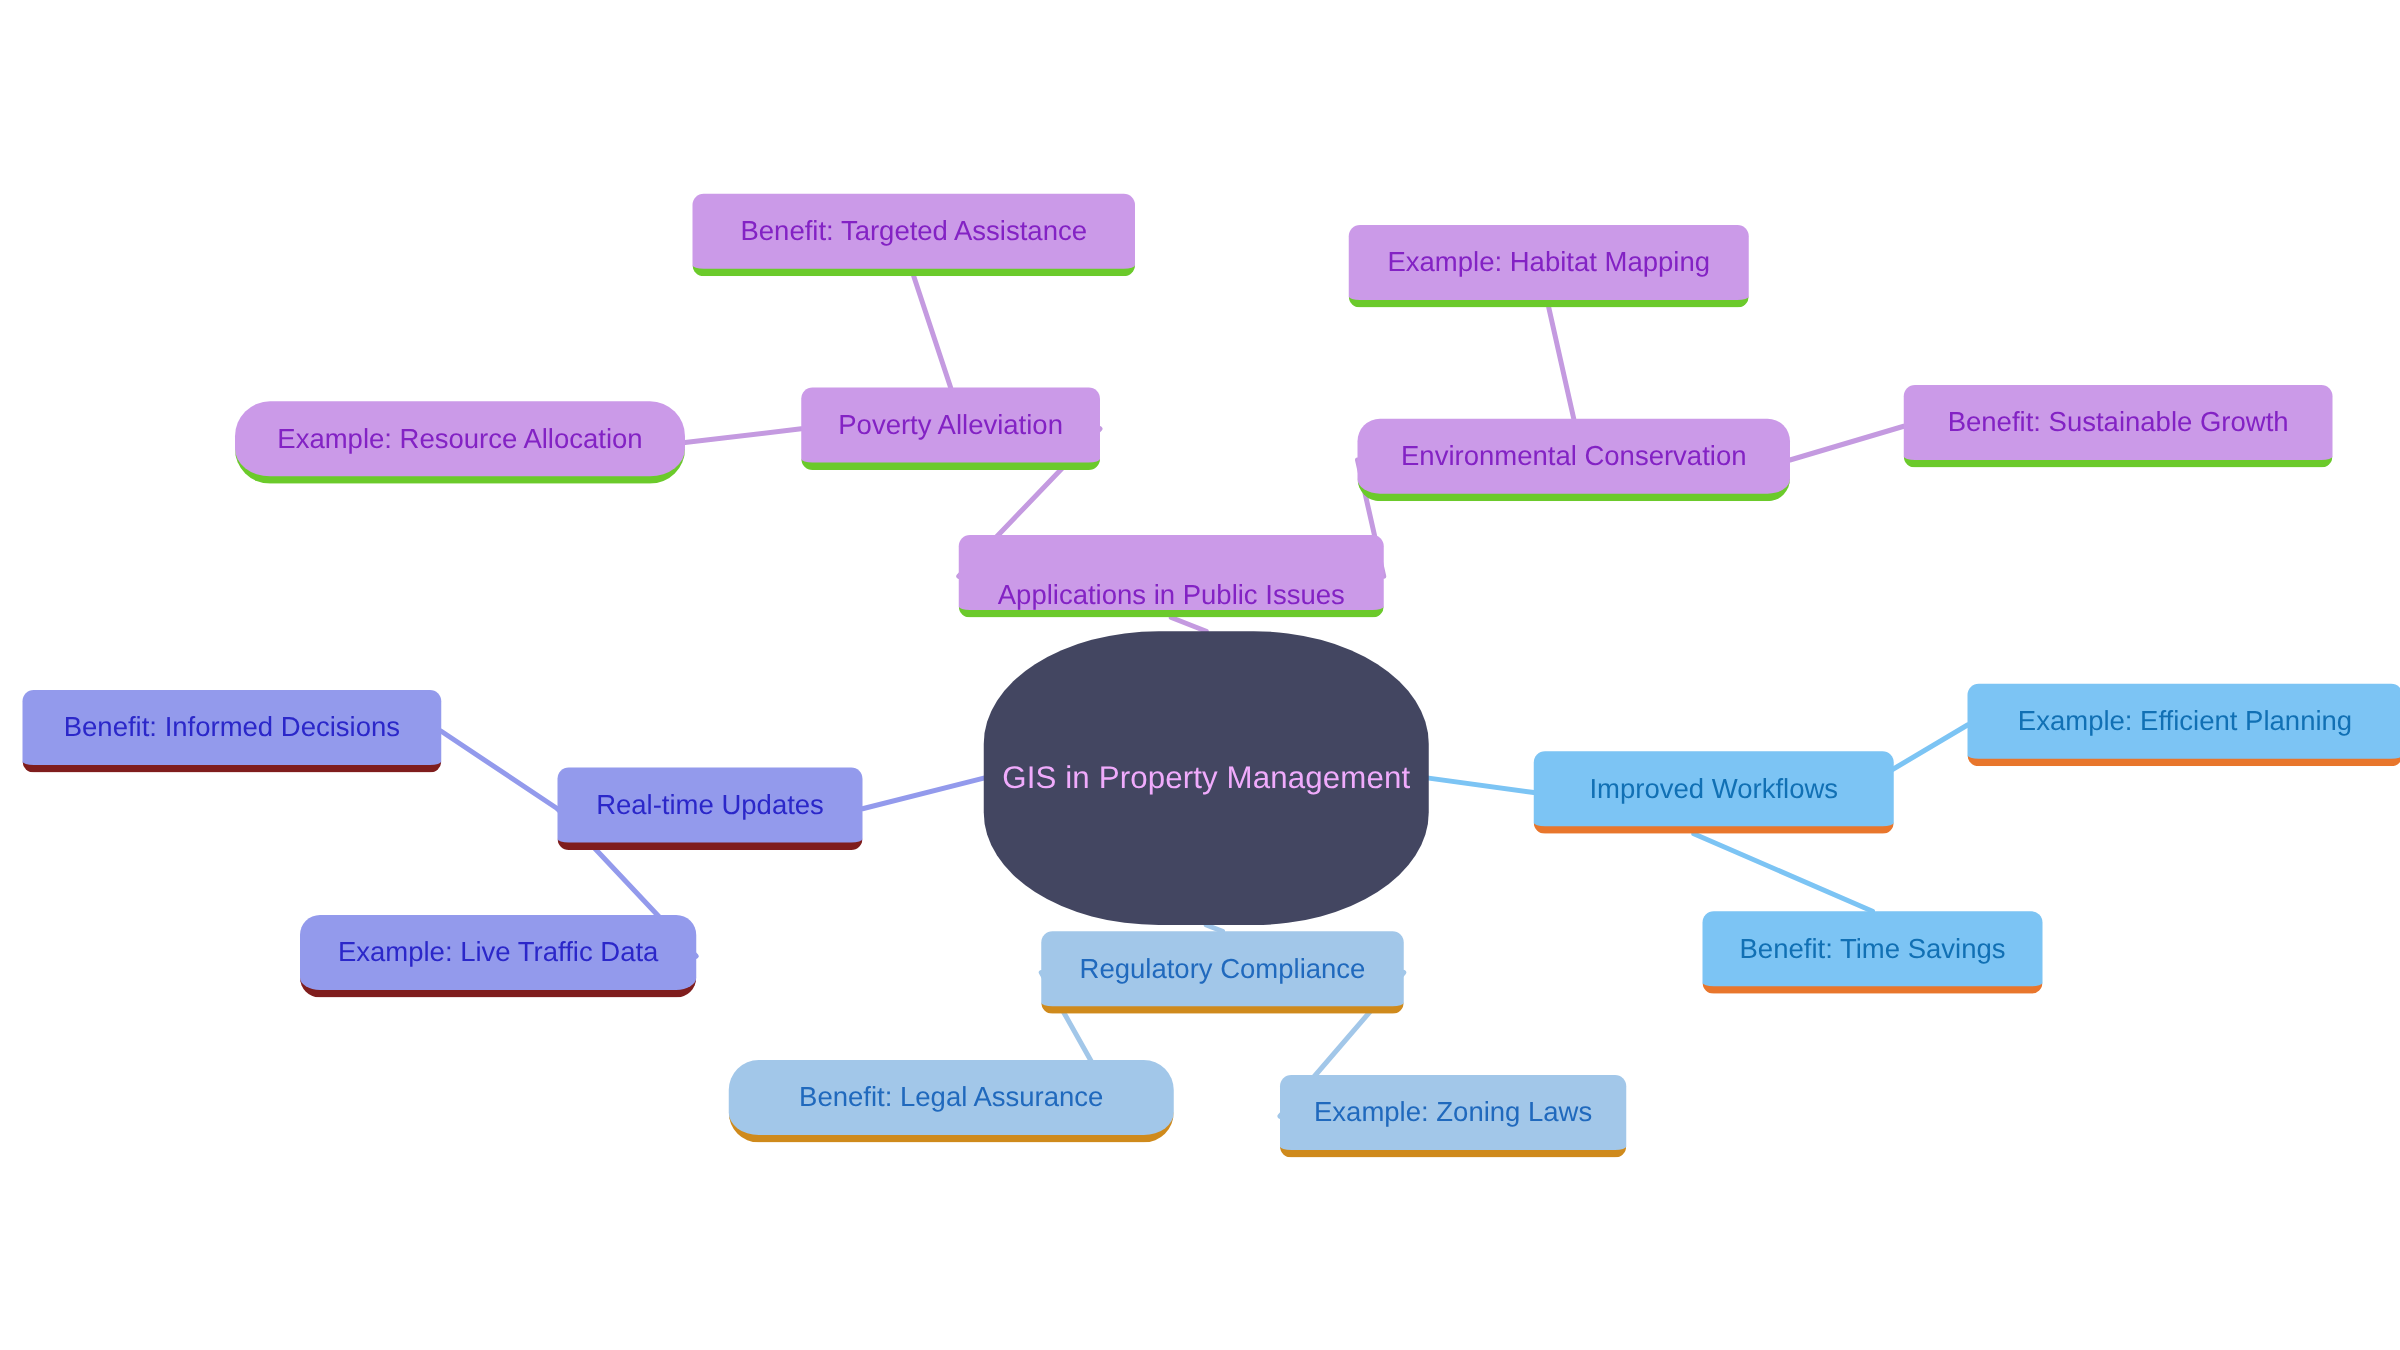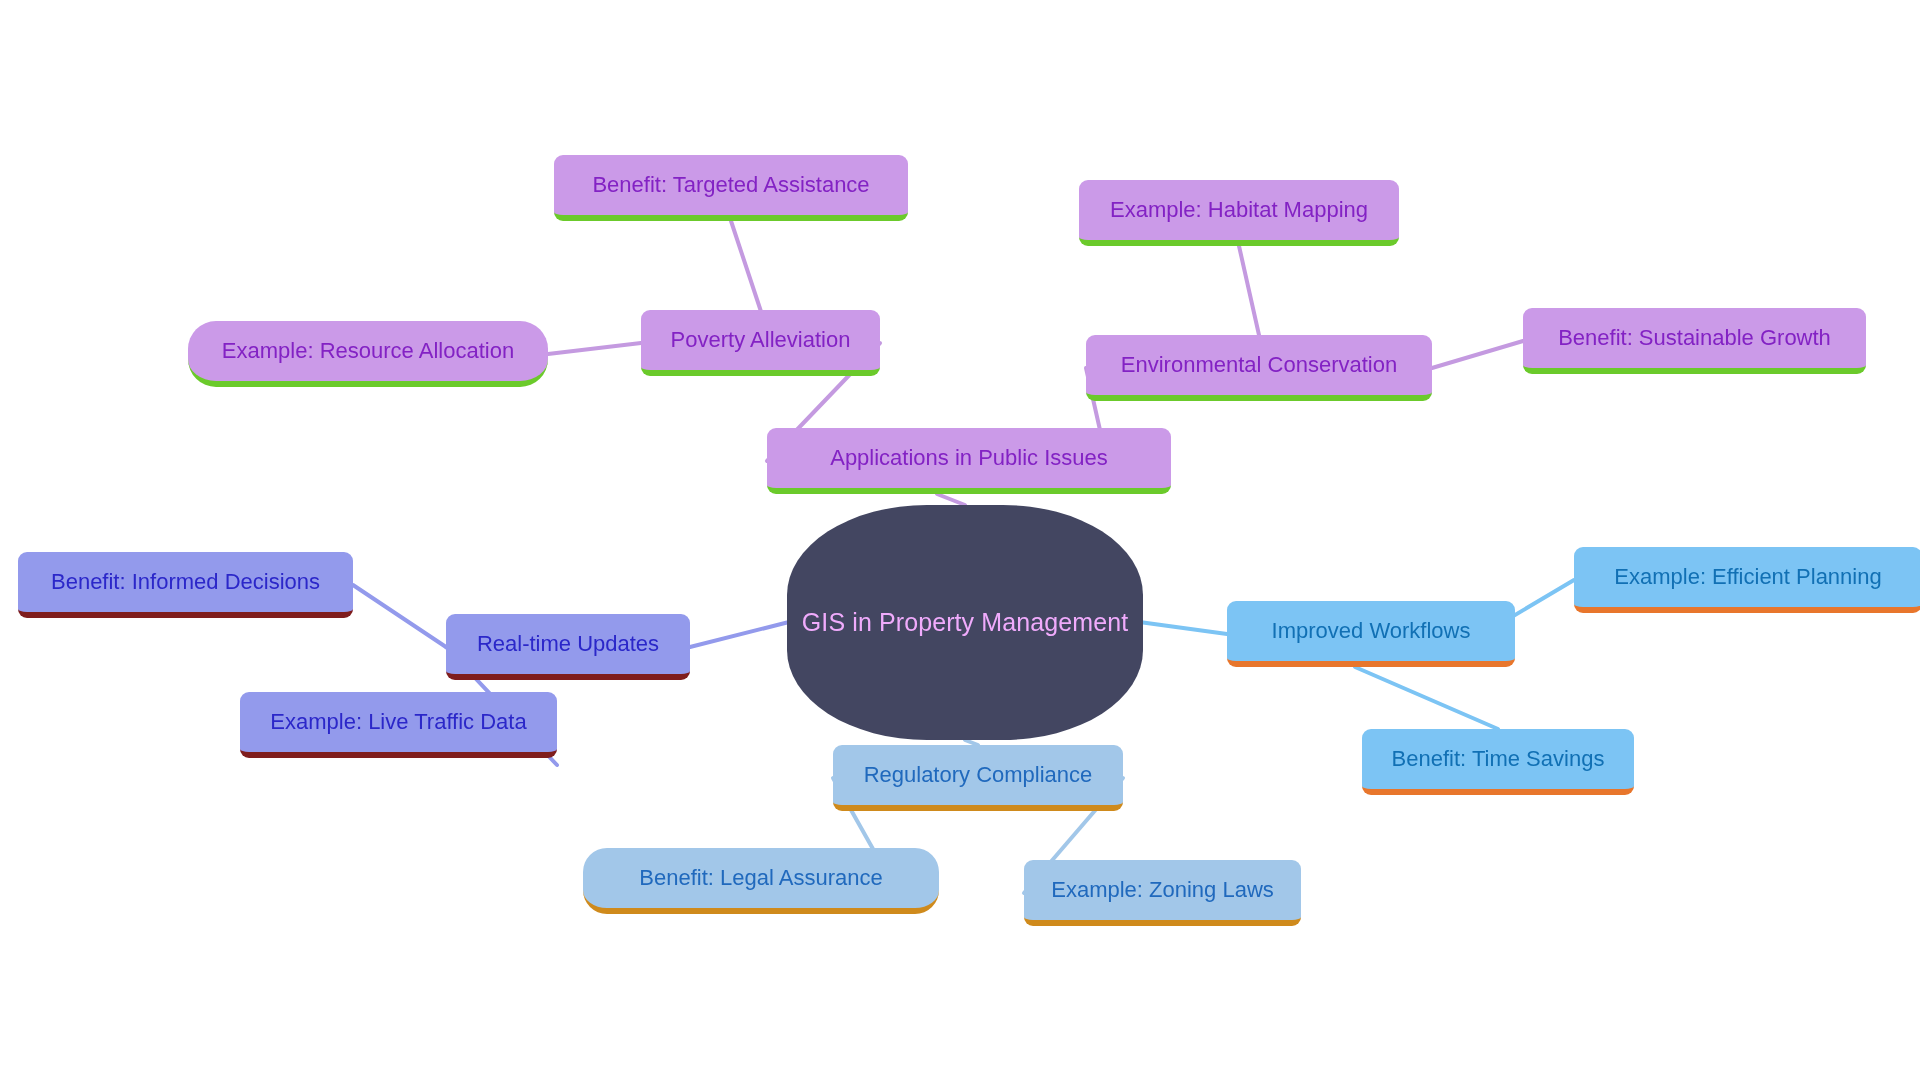--- a/index.html
+++ b/index.html
@@ -96,48 +96,48 @@
       <line x1="1483" y1="634" x2="1574" y2="580" stroke="#7cc4f4" stroke-width="4" stroke-linecap="round"></line>
       <line x1="1355" y1="667" x2="1498" y2="729" stroke="#7cc4f4" stroke-width="4" stroke-linecap="round"></line>
       <line x1="965" y1="740" x2="978" y2="745" stroke="#a2c7e9" stroke-width="4" stroke-linecap="round"></line>
       <line x1="833" y1="778" x2="891" y2="881" stroke="#a2c7e9" stroke-width="4" stroke-linecap="round"></line>
       <line x1="1123" y1="778" x2="1024" y2="893" stroke="#a2c7e9" stroke-width="4" stroke-linecap="round"></line>
     </svg>
   <div id="node-layer">
       <div class="node root" style="left: 787px; top: 505px; width: 356px; height: 235px;">
         <span>GIS in Property Management</span>
       </div>
-      <div class="node purple" style="left: 767px; top: 428px; width: 404px; height: 66px;">
+      <div class="node purple" style="left: 767px; top: 428px; width: 340px; height: 66px; align-items: flex-end;">
         <span>Applications in Public Issues</span>
       </div>
       <div class="node purple" style="left: 641px; top: 310px; width: 239px; height: 66px;">
         <span>Poverty Alleviation</span>
       </div>
       <div class="node purple" style="left: 554px; top: 155px; width: 354px; height: 66px;">
         <span>Benefit: Targeted Assistance</span>
       </div>
       <div class="node purple" style="left: 188px; top: 321px; width: 360px; height: 66px; border-radius: 28px;">
         <span>Example: Resource Allocation</span>
       </div>
-      <div class="node purple" style="left: 1086px; top: 335px; width: 346px; height: 66px;">
+      <div class="node purple" style="left: 1086px; top: 335px; width: 346px; height: 66px; border-radius: 18px;">
         <span>Environmental Conservation</span>
       </div>
       <div class="node purple" style="left: 1079px; top: 180px; width: 320px; height: 66px;">
         <span>Example: Habitat Mapping</span>
       </div>
       <div class="node purple" style="left: 1523px; top: 308px; width: 343px; height: 66px;">
         <span>Benefit: Sustainable Growth</span>
       </div>
       <div class="node periwinkle" style="left: 446px; top: 614px; width: 244px; height: 66px;">
         <span>Real-time Updates</span>
       </div>
       <div class="node periwinkle" style="left: 18px; top: 552px; width: 335px; height: 66px;">
         <span>Benefit: Informed Decisions</span>
       </div>
-      <div class="node periwinkle" style="left: 240px; top: 692px; width: 317px; height: 66px;">
+      <div class="node periwinkle" style="left: 240px; top: 732px; width: 317px; height: 66px; border-radius: 16px;">
         <span>Example: Live Traffic Data</span>
       </div>
       <div class="node skyblue" style="left: 1227px; top: 601px; width: 288px; height: 66px;">
         <span>Improved Workflows</span>
       </div>
       <div class="node skyblue" style="left: 1574px; top: 547px; width: 348px; height: 66px;">
         <span>Example: Efficient Planning</span>
       </div>
       <div class="node skyblue" style="left: 1362px; top: 729px; width: 272px; height: 66px;">
         <span>Benefit: Time Savings</span>

